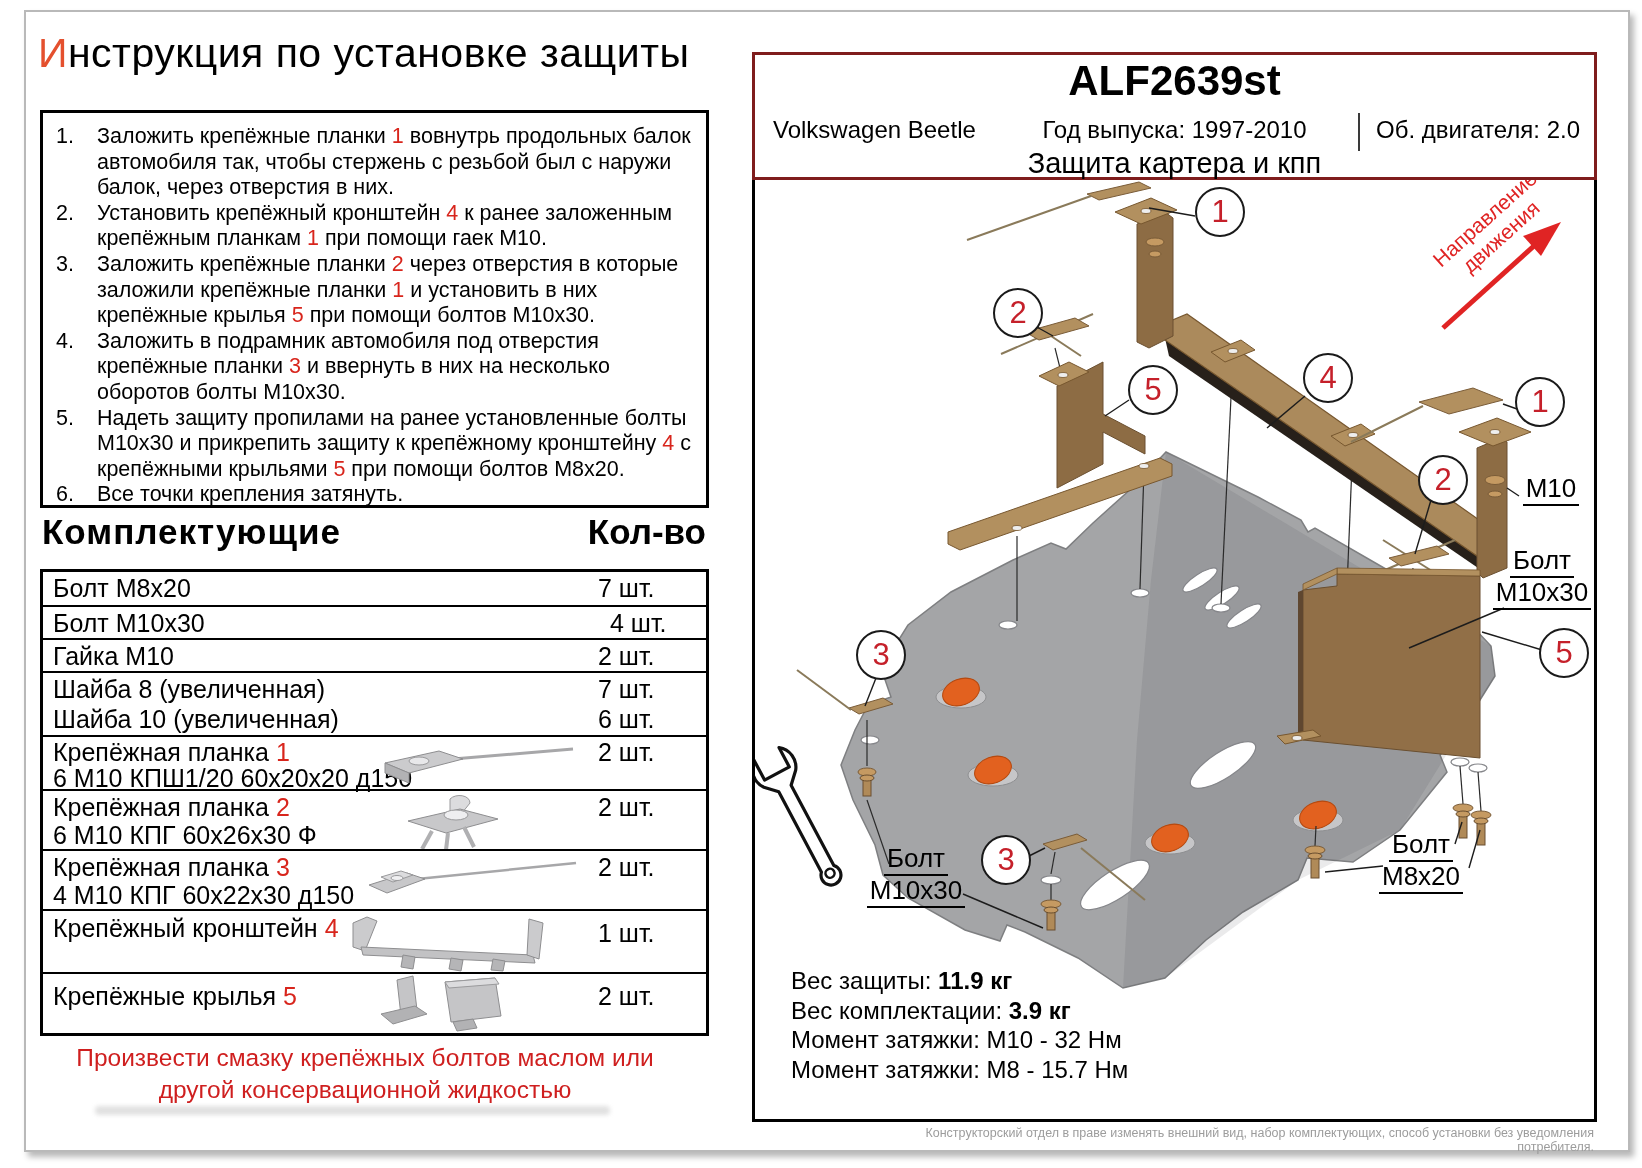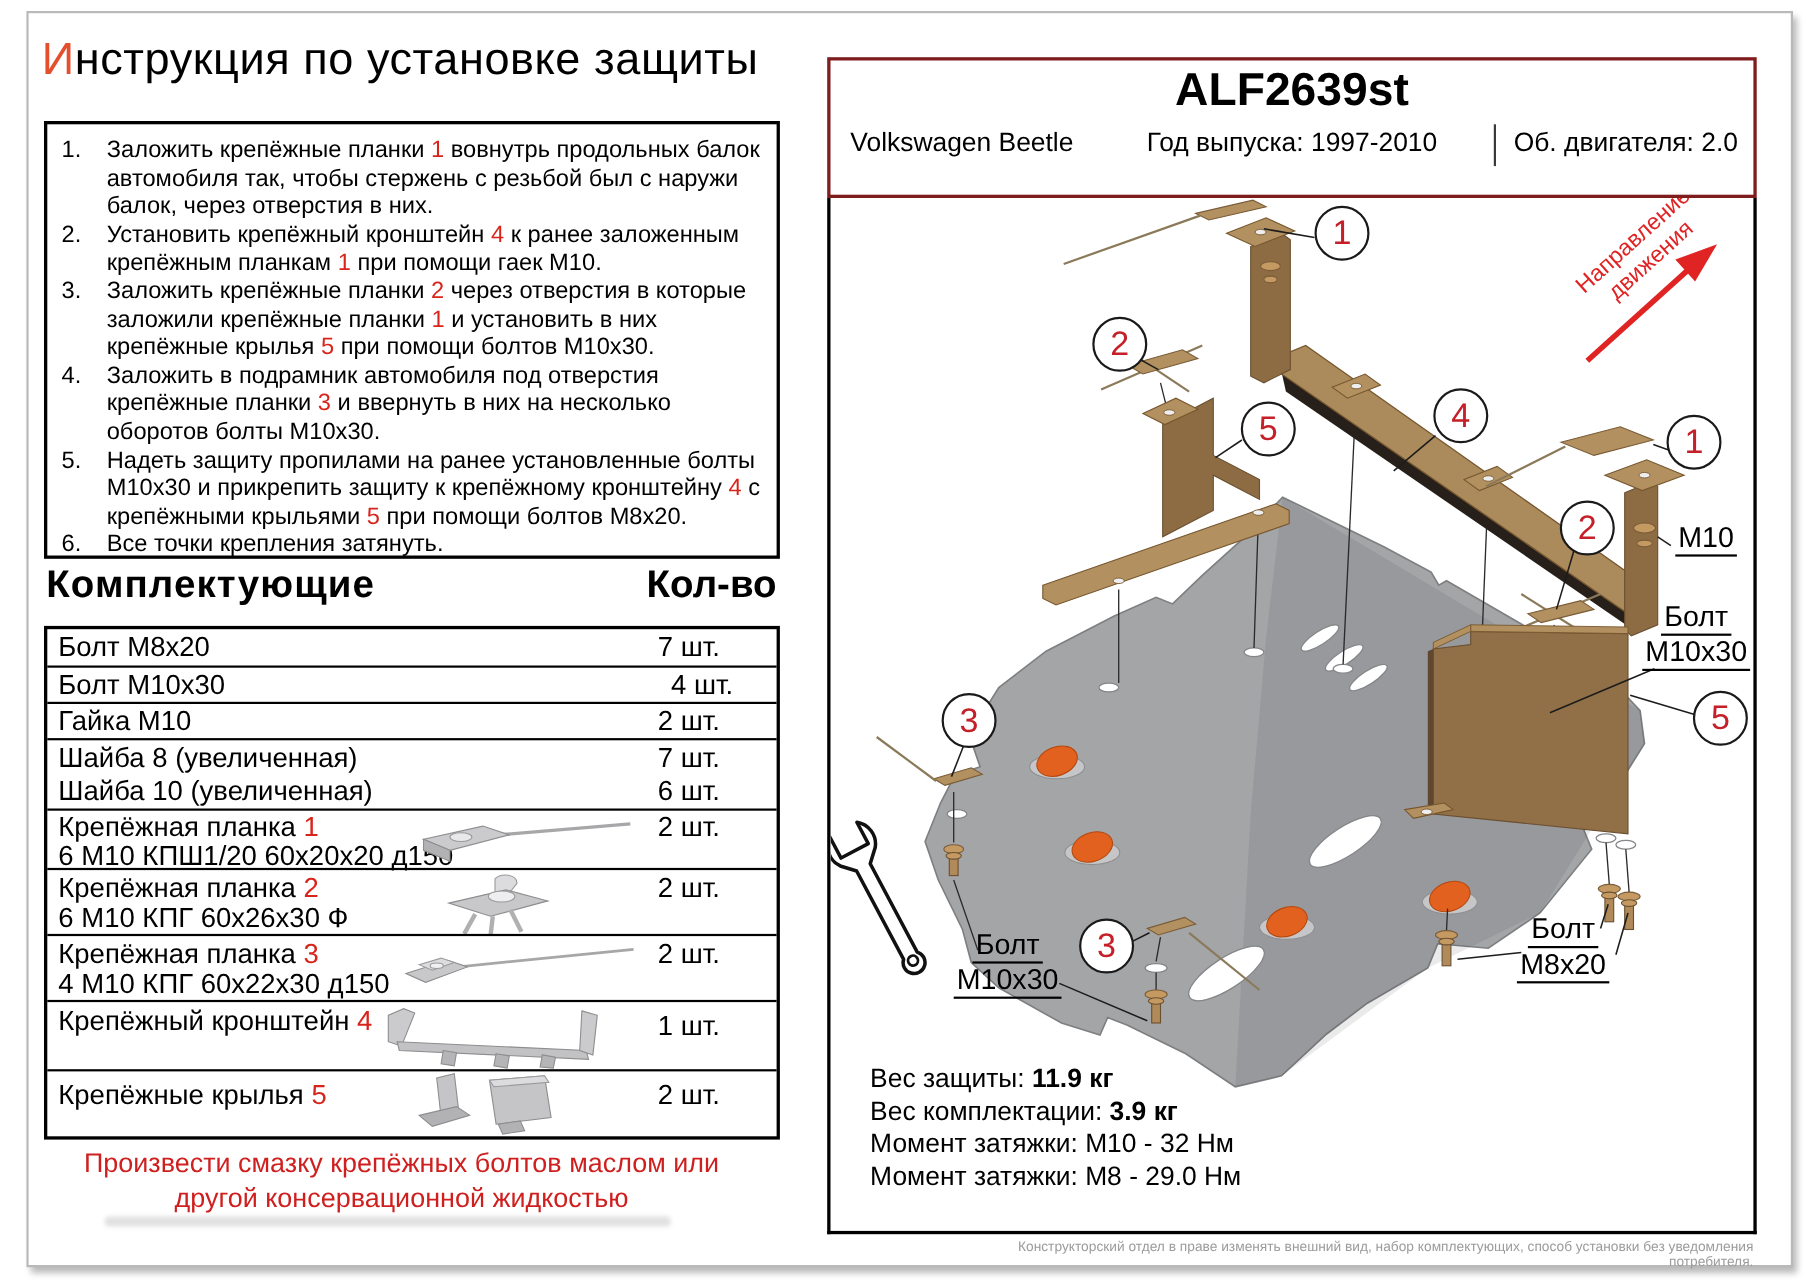--- a/index.html
+++ b/index.html
@@ -174,20 +174,21 @@
 
   <div class="abs" id="note-red">Произвести смазку крепёжных болтов маслом или другой консервационной жидкостью</div>
   <div class="abs" id="watermark"></div>
 
   <div class="abs" id="rheader">
     <div id="rh-code">ALF2639st</div>
     <div id="rh-vehicle">Volkswagen Beetle</div>
     <div id="rh-year">Год выпуска: 1997-2010</div>
     <div id="rh-div"></div>
     <div id="rh-engine">Об. двигателя: 2.0</div>
+    <div id="rh-product">Защита картера и кпп</div>
   </div>
 
   <div class="abs" id="rdiagram">
     <svg id="art" width="839" height="936" viewBox="0 0 839 936">
 
       <polygon points="411,272 503,317 546,340 553,352 560,348 636,392 704,432 736,466 740,496 700,560 685,575 692,592 645,650 598,682 552,678 543,700 488,732 451,760 410,798 368,808 323,778 270,752 252,745 245,761 210,750 153,718 128,695 120,665 98,620 86,585 100,550 113,525 136,517 126,488 153,445 196,412 258,380 296,363 311,369 338,343 378,307" fill="#a4a5a7" stroke="#7e7f81" stroke-width="1.5"></polygon>
       <polygon points="411,272 736,466 740,496 645,650 543,700 410,798 368,808 382,560 396,400" fill="rgba(50,50,54,0.10)"></polygon>
 
       <g fill="#ffffff" stroke="#85868a" stroke-width="1.2">
         <ellipse cx="445" cy="400" rx="20" ry="6" transform="rotate(-33 445 400)"></ellipse>
@@ -377,18 +378,18 @@
     </div>
     <div class="dlabel" style="left:612px;top:650px;width:108px;">
       <span>Болт</span><br>
       <span>М8х20</span>
     </div>
 
     <div id="specs">
       <div class="spec-line"><span>Вес защиты: </span><b>11.9 кг</b></div>
       <div class="spec-line"><span>Вес комплектации: </span><b>3.9 кг</b></div>
       <div class="spec-line"><span>Момент затяжки:  </span><span>М10 - 32 Нм</span></div>
-      <div class="spec-line"><span>Момент затяжки:  </span><span>М8 - 29.0 Нм</span></div>
+      <div class="spec-line"><span>Момент затяжки:  </span><span>М8 - 15.7 Нм</span></div>
     </div>
   </div>
 
   <div class="abs" id="rfooter">Конструкторский отдел в праве изменять внешний вид, набор комплектующих, способ установки без уведомления потребителя.</div>
 </div>
 
 </body></html>

